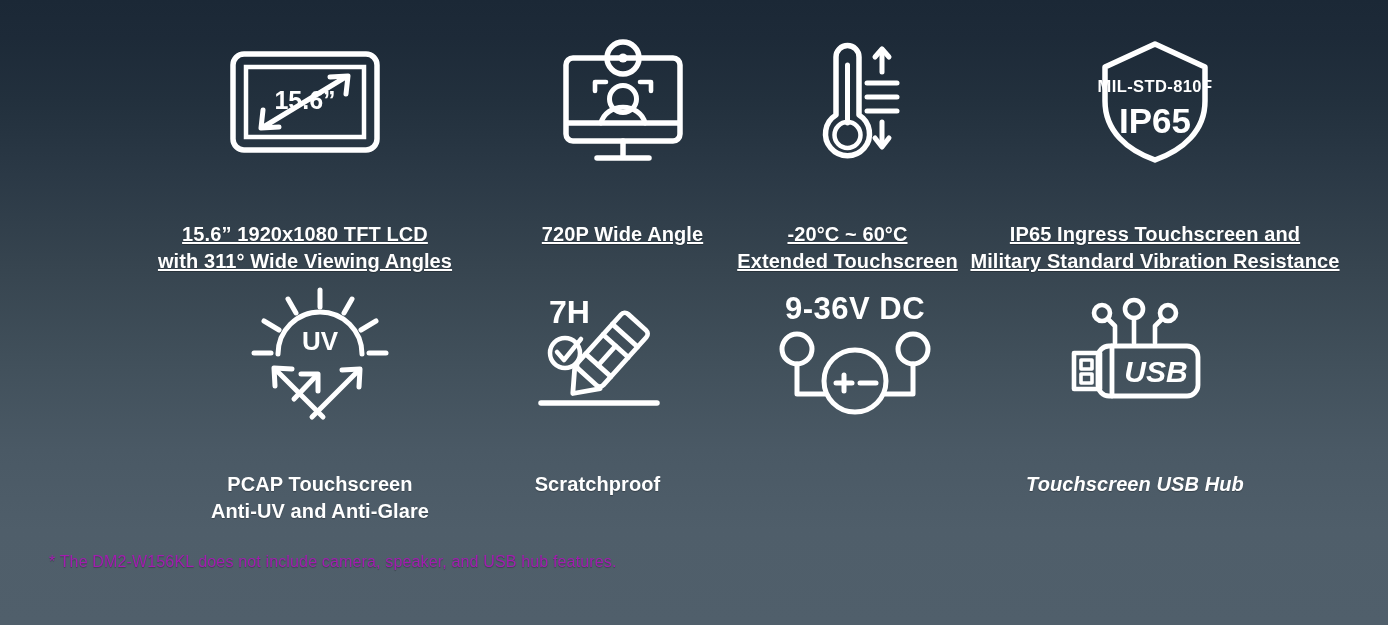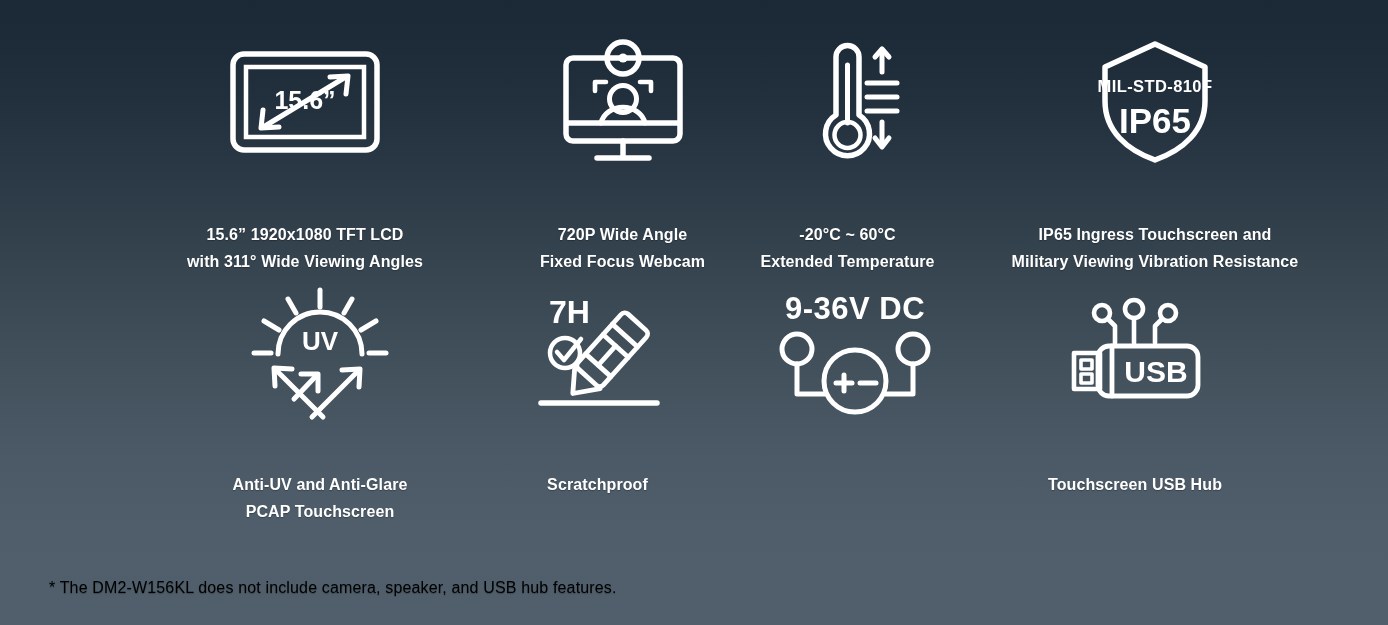--- a/index.html
+++ b/index.html
@@ -44,56 +44,56 @@
 
   .icon-box {
     display: flex;
     align-items: center;
     justify-content: center;
   }
 
   .caption {
     text-align: center;
     font-weight: bold;
-    font-size: 16px;
+    font-size: 20px;
     line-height: 27px;
     letter-spacing: 0.1px;
     color: #ffffff;
     text-shadow: 0 1px 1px rgba(0,0,0,0.28);
     white-space: nowrap;
   }
 
   
-  #row1 { position: absolute; top: 0; left: 0; width: 1388px; }
+  #row1 { position: absolute; top: 0; left: 0; width: 1388px; text-decoration: underline; }
   #row1 .cell:nth-child(1) { width: 400px; margin-left: 105px; }
   #row1 .cell:nth-child(2) { width: 235px; }
   #row1 .cell:nth-child(3) { width: 215px; justify-content: space-between; }
   #row1 .cell:nth-child(4) { width: 400px; justify-content: flex-end; }
 
   #row1 .icon-box { height: 150px; margin-top: 27px; }
   #row1 .caption { margin-top: 44px; }
 
   
   #row2 { position: absolute; top: 264px; left: 0; width: 1388px; }
   #row2 .cell:nth-child(1) { width: 300px; margin-left: 170px; }
   #row2 .cell:nth-child(2) { width: 255px; }
   #row2 .cell:nth-child(3) { width: 260px; }
-  #row2 .cell:nth-child(4) { width: 300px; }
+  #row2 .cell:nth-child(4) { width: 300px; font-style: italic; }
 
   #row2 .icon-box { height: 140px; margin-top: 20px; }
   #row2 .caption { margin-top: 47px; }
 
   
   #footnote {
     position: absolute;
     left: 49px;
-    top: 579px;
+    top: 553px;
     font-size: 16px;
     font-weight: normal;
-    color: #000000;
+    color: #a21caf;
     letter-spacing: 0.15px;
     text-shadow: 0 1px 1px rgba(0,0,0,0.25);
   }
 
   svg { display: block; overflow: visible; }
   .st { fill: none; stroke: #ffffff; stroke-linecap: round; stroke-linejoin: round; }
   .stsq { fill: none; stroke: #ffffff; stroke-linecap: butt; stroke-linejoin: miter; }
   .wtext { fill: #ffffff; font-family: "Liberation Sans", sans-serif; font-weight: bold; }
 </style>
 </head>
@@ -135,21 +135,20 @@
 
           <polyline class="st" points="34,52 34,43 45,43" stroke-width="4.6"></polyline>
           <polyline class="st" points="79,43 90,43 90,52" stroke-width="4.6"></polyline>
 
           <circle class="st" cx="62" cy="60" r="13.5" stroke-width="5"></circle>
           <path class="st" d="M40 84 a22.5 20 0 0 1 44 0" stroke-width="5"></path>
         </svg>
       </div>
       <div class="caption">
         <div>720P Wide Angle</div>
-        <div>Fixed Focus Webcam</div>
       </div>
     </div>
 
     <div class="cell">
       <div class="icon-box">
         <svg width="106" height="130" viewBox="0 0 106 130">
 
           <path class="st" d="M41 78 V20 a11.5 11.5 0 0 1 23 0 V78 a22 22 0 1 1 -23 0 Z" stroke-width="5.5"></path>
 
           <path class="st" d="M52.5 28 V86" stroke-width="5" stroke-linecap="round"></path>
@@ -159,35 +158,35 @@
           <polyline class="st" points="80,20 87,12 94,20" stroke-width="5"></polyline>
           <line class="st" x1="72" y1="46" x2="102" y2="46" stroke-width="5"></line>
           <line class="st" x1="72" y1="60" x2="102" y2="60" stroke-width="5"></line>
           <line class="st" x1="72" y1="74" x2="102" y2="74" stroke-width="5"></line>
           <line class="st" x1="87" y1="85" x2="87" y2="108" stroke-width="5"></line>
           <polyline class="st" points="80,101 87,110 94,101" stroke-width="5"></polyline>
         </svg>
       </div>
       <div class="caption">
         <div>-20°C ~ 60°C</div>
-        <div>Extended Temperature</div>
+        <div>Extended Touchscreen</div>
       </div>
     </div>
 
     <div class="cell">
       <div class="icon-box">
         <svg width="116" height="126" viewBox="0 0 116 126">
           <path class="st" d="M58 5 L8 28 V62 c0 30 22 49 50 59 28 -10 50 -29 50 -59 V28 Z" stroke-width="5.5"></path>
           <text class="wtext" x="58" y="53" font-size="16.5" letter-spacing="0.4" text-anchor="middle">MIL-STD-810F</text>
           <text class="wtext" x="58" y="94" font-size="35" text-anchor="middle">IP65</text>
         </svg>
       </div>
       <div class="caption">
         <div>IP65 Ingress Touchscreen and</div>
-        <div>Military Viewing Vibration Resistance</div>
+        <div>Military Standard Vibration Resistance</div>
       </div>
     </div>
 
   </div>
 
   <div class="grid-row" id="row2">
 
     <div class="cell">
       <div class="icon-box">
         <svg width="140" height="136" viewBox="0 0 140 136">
@@ -205,22 +204,22 @@
 
           <line class="st" x1="25" y1="83" x2="73" y2="131" stroke-width="5"></line>
           <polyline class="st" points="25,100 24,82 42,83" stroke-width="5"></polyline>
           <line class="st" x1="62" y1="131" x2="108" y2="85" stroke-width="5"></line>
           <polyline class="st" points="92,84 110,83 109,101" stroke-width="5"></polyline>
           <line class="st" x1="44" y1="113" x2="66" y2="90" stroke-width="5"></line>
           <polyline class="st" points="51,88 68,88 68,105" stroke-width="5"></polyline>
         </svg>
       </div>
       <div class="caption">
+        <div>PCAP Touchscreen</div>
         <div>Anti-UV and Anti-Glare</div>
-        <div>PCAP Touchscreen</div>
       </div>
     </div>
 
     <div class="cell">
       <div class="icon-box">
         <svg width="134" height="126" viewBox="0 0 134 126">
           <text class="wtext" x="18" y="32" font-size="32">7H</text>
 
           <circle class="st" cx="34" cy="62" r="15" stroke-width="4.5"></circle>
           <polyline class="st" points="26,61 33,69 50,48" stroke-width="4.5"></polyline>

